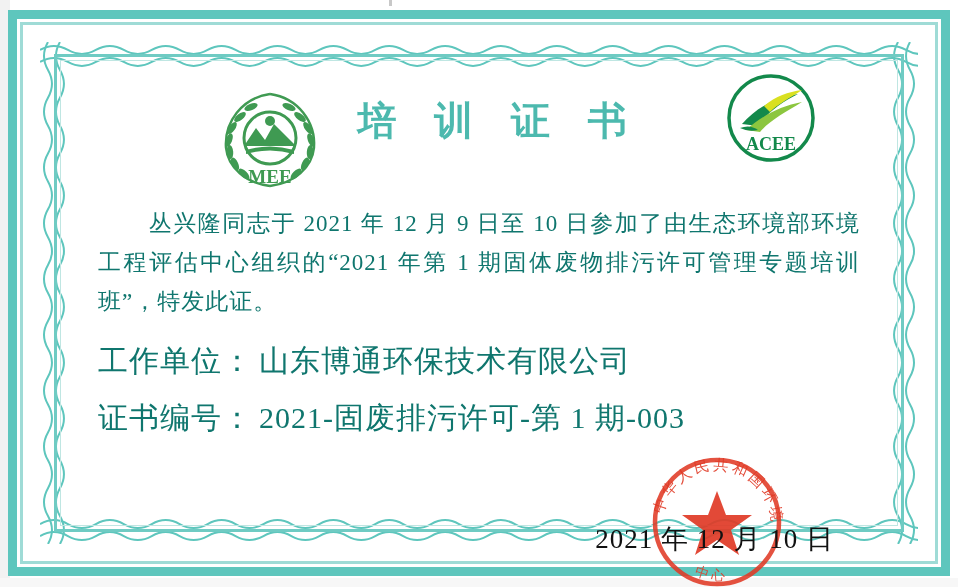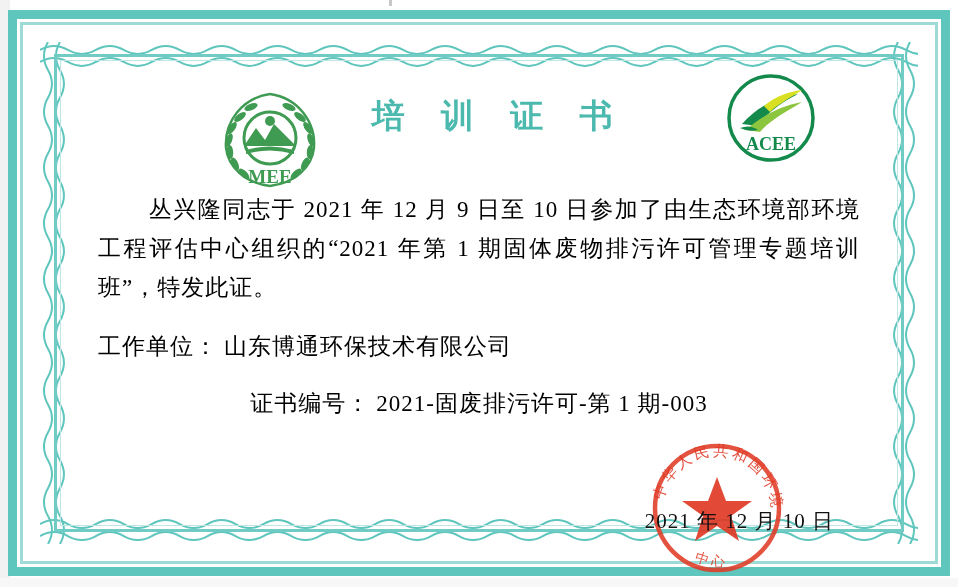--- a/index.html
+++ b/index.html
@@ -84,62 +84,62 @@
     top: 0;
     width: 118px;
     height: 98px;
   }
   .cert-title {
     position: absolute;
     left: 0; right: 0;
     top: 22px;
     text-align: center;
     font-family: "Liberation Serif", serif;
-    font-size: 33px;
+    font-size: 39px;
     font-weight: bold;
     color: #4cb9ae;
     letter-spacing: 14px;
     text-indent: 14px;
     padding-left: 26px;
   }
 
   
   .body-block {
-    margin-top: 6px;
-    color: #000000;
+    margin-top: 20px;
+    color: #0f766e;
     font-size: 23px;
     line-height: 39px;
     font-family: "Liberation Serif", serif;
   }
   .para {
     text-align: justify;
     letter-spacing: 1px;
   }
   .para .indent { display: inline-block; width: 50px; }
 
   .field-row {
     margin-top: 20px;
-    font-size: 23px;
+    font-size: 30px;
     letter-spacing: 1px;
   }
-  .field-row.second { margin-top: 18px; text-align: center; }
+  .field-row.second { margin-top: 18px; }
   .field-label { }
   .field-value { margin-left: 6px; }
 
   
   .foot {
     position: relative;
     height: 128px;
     margin-top: 6px;
   }
   .date-line {
     position: absolute;
     right: 26px;
     top: 78px;
-    font-size: 21px;
+    font-size: 27px;
     letter-spacing: 1px;
     color: #111111;
     white-space: nowrap;
   }
 
   
   .seal {
     position: absolute;
     right: 68px;
     top: 4px;

